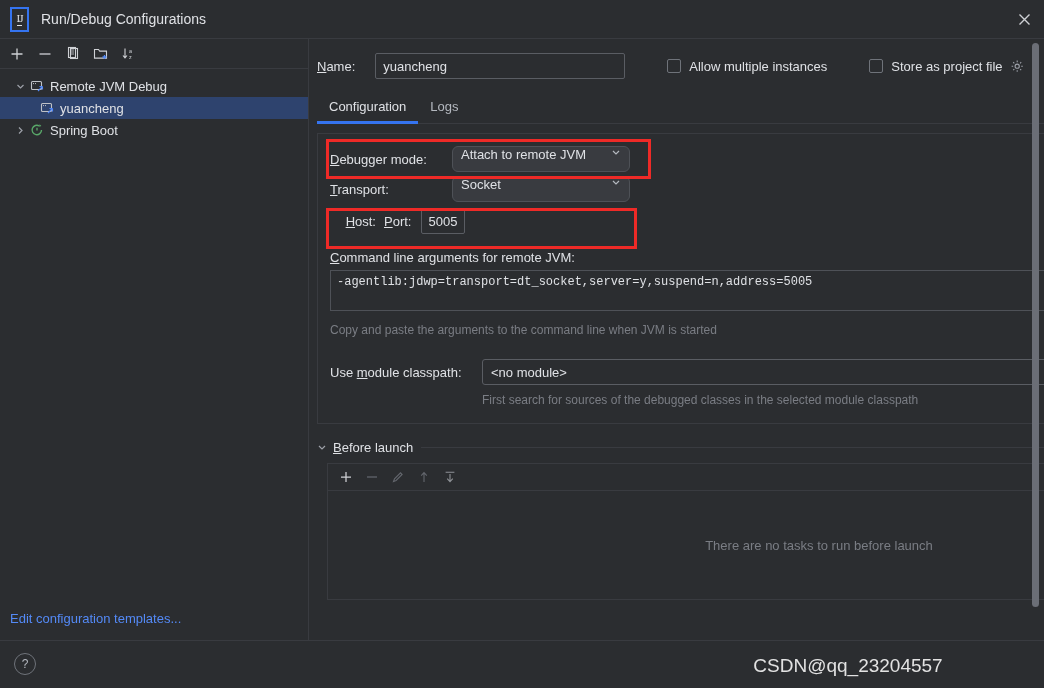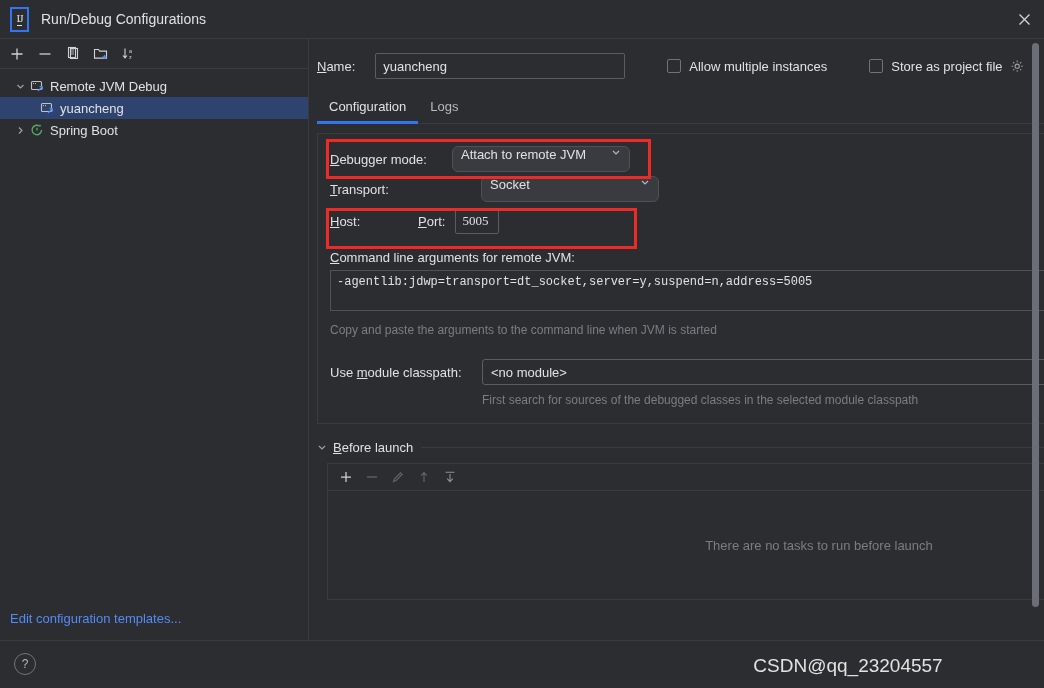--- a/index.html
+++ b/index.html
@@ -114,21 +114,21 @@
     background: #2b2d30;
     overflow: hidden;
   }
 
   
   #name-row {
     display: flex; align-items: center;
     padding: 14px 0 0 0;
     margin-left: 8px;
   }
-  .lbl { color: #dfe1e5; font-size: 13px; white-space: nowrap; }
+  .lbl { color: #dfe1e5; font-size: 13px; white-space: nowrap; text-align: right; }
   .mnemonic { text-decoration: underline; }
   #name-input {
     width: 250px; height: 26px;
     margin-left: 20px;
     background: #2b2d30;
     border: 1px solid #5a5d63;
     color: #dfe1e5;
     padding: 0 7px;
     font-family: "Liberation Sans", sans-serif;
     font-size: 13px;
@@ -187,41 +187,41 @@
     border: 1px solid #4e5157;
     border-radius: 6px;
     display: flex; align-items: flex-start;
     padding: 0 8px;
     color: #dfe1e5; font-size: 13px;
     cursor: pointer;
     justify-content: space-between;
   }
   .combo .chev { margin-left: 10px; display:flex; }
   #debugger-combo { width: 178px; }
-  #transport-combo { width: 178px; margin-left: 29px; }
+  #transport-combo { width: 178px; }
   #host-row { display:flex; align-items:center; height: 34px; }
   #host-label { width: 46px; flex: 0 0 46px; }
   #host-input {
     width: 250px; height: 26px;
     background: #2b2d30;
     border: 1px solid #5a5d63;
     color: #dfe1e5; padding: 0 7px;
     font-size: 13px; border-radius: 2px;
     font-family: "Liberation Sans", sans-serif;
     outline: none;
   }
-  #port-label { margin-left: 42px; }
+  #port-label { margin-left: 8px; }
   #port-input {
     width: 44px; height: 26px;
     margin-left: 10px;
     background: #2b2d30;
     border: 1px solid #5a5d63;
     color: #dfe1e5; padding: 0 6px;
     font-size: 13px; border-radius: 2px;
-    font-family: Liberation Serif, serif;
+    font-family: Liberation Sans, sans-serif;
     outline: none;
   }
   #cmd-header {
     display: flex; align-items: center; justify-content: space-between;
     margin-top: 12px;
   }
   #cmd-textarea {
     margin-top: 5px;
     width: 100%; height: 41px;
     background: #2b2d30;

